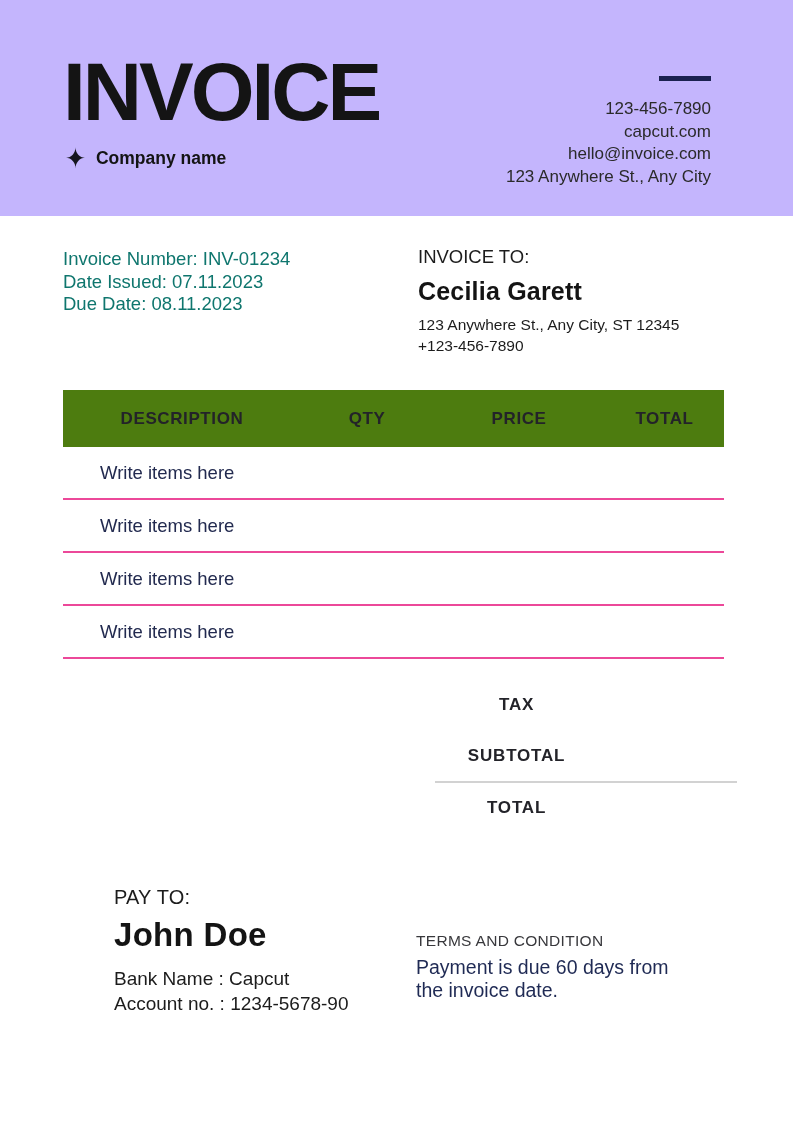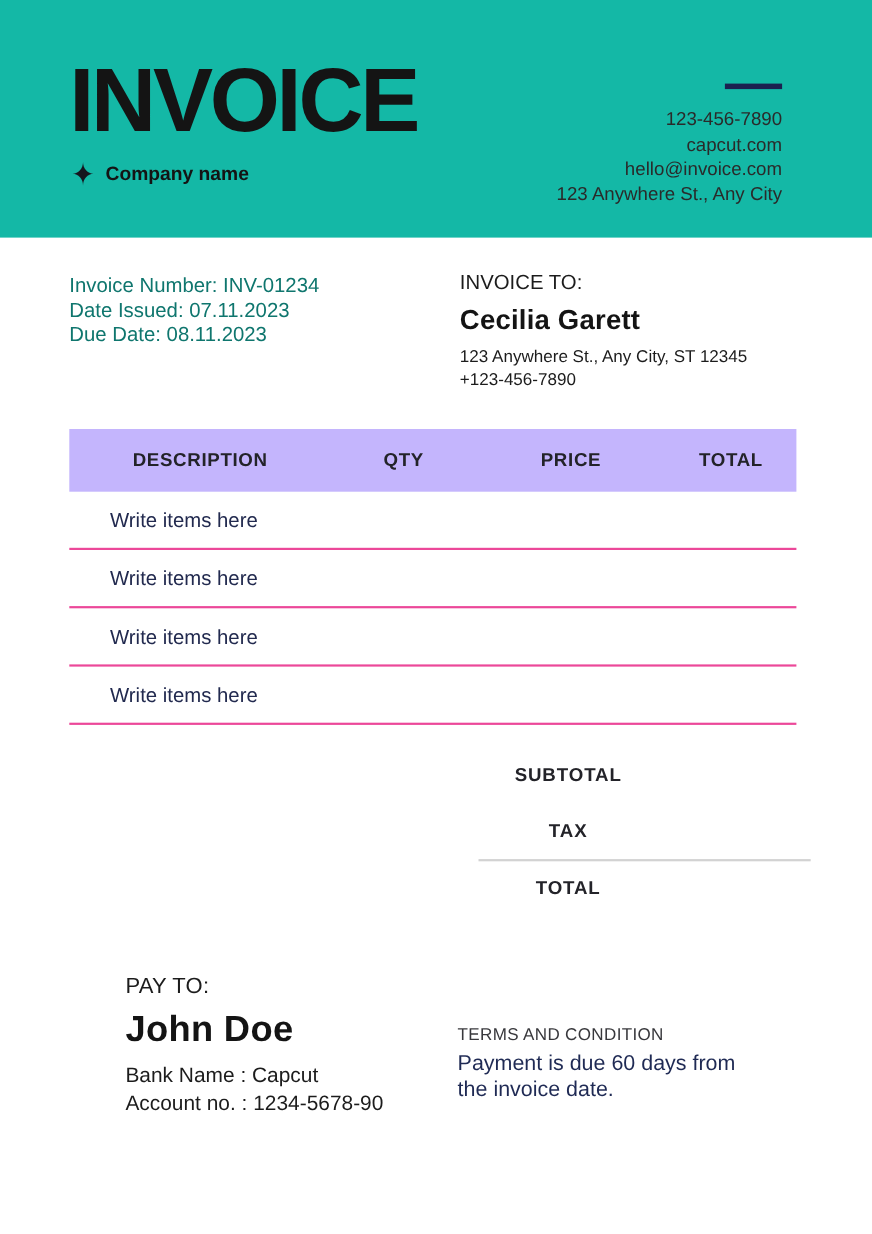--- a/index.html
+++ b/index.html
@@ -5,21 +5,21 @@
   * { margin:0; padding:0; box-sizing:border-box; }
   html,body { background:#ffffff; }
   .page {
     width:793px; height:1122px; position:relative; overflow:hidden;
     background:#ffffff; color:#1c1c1c;
     font-family:"Liberation Sans","DejaVu Sans",sans-serif;
   }
 
   
   .band {
-    background:#14b8a6; height:216px; width:100%;
+    background:#c4b5fd; height:216px; width:100%;
     padding:50px 82px 0 63px;
     display:flex; justify-content:space-between; align-items:flex-start;
   }
   .invoice-title {
     font-size:82px; line-height:1.02; font-weight:bold;
     letter-spacing:-3px; color:#141414;
   }
   .company-row { display:flex; align-items:center; gap:10px; margin-top:12px; padding-left:2px; }
   .star { font-family:"DejaVu Sans",sans-serif; font-size:25px; line-height:1;
           transform:scaleY(1.12); color:#15151e; }
@@ -31,21 +31,21 @@
   .meta { display:flex; padding:30px 63px 0; }
   .meta-left { width:355px; font-size:18.5px; line-height:22.5px; padding-top:2px; color:#0f766e; }
   .bill-label { font-size:18.5px; color:#1c1c1c; }
   .bill-name { font-size:25px; font-weight:bold; margin-top:9px; letter-spacing:0.2px; color:#141414; }
   .bill-addr { font-size:15.5px; line-height:20.5px; color:#1c1c1c; }
   .bill-addr.first { margin-top:9px; }
 
   
   .items { margin:34px 69px 0 63px; }
   .thead {
-    height:57px; background:#c4b5fd; display:flex; align-items:center;
+    height:57px; background:#4d7c0f; display:flex; align-items:center;
     font-size:17px; font-weight:bold; letter-spacing:0.6px; color:#232329;
   }
   .th { text-align:center; }
   .w-desc { width:36%; } .w-qty { width:20%; } .w-price { width:26%; } .w-total { width:18%; }
   .trow {
     height:53px; display:flex; align-items:center;
     border-bottom:2px solid #ec4899; font-size:18.5px; color:#222a4f;
   }
   .trow .w-desc { padding-left:37px; }
   .trow .w-qty, .trow .w-price, .trow .w-total { text-align:center; }
@@ -134,24 +134,24 @@
     <div class="trow">
       <div class="td w-desc">Write items here</div>
       <div class="td w-qty"></div>
       <div class="td w-price"></div>
       <div class="td w-total"></div>
     </div>
   </section>
 
   <section class="summary">
     <div class="srow">
-      <div class="slabel">SUBTOTAL</div>
+      <div class="slabel">TAX</div>
     </div>
     <div class="srow">
-      <div class="slabel">TAX</div>
+      <div class="slabel">SUBTOTAL</div>
     </div>
     <div class="srow total">
       <div class="slabel">TOTAL</div>
     </div>
   </section>
 
   <footer class="footer">
     <div class="pay-to">
       <div class="pay-label">PAY TO:</div>
       <div class="pay-name">John Doe</div>

